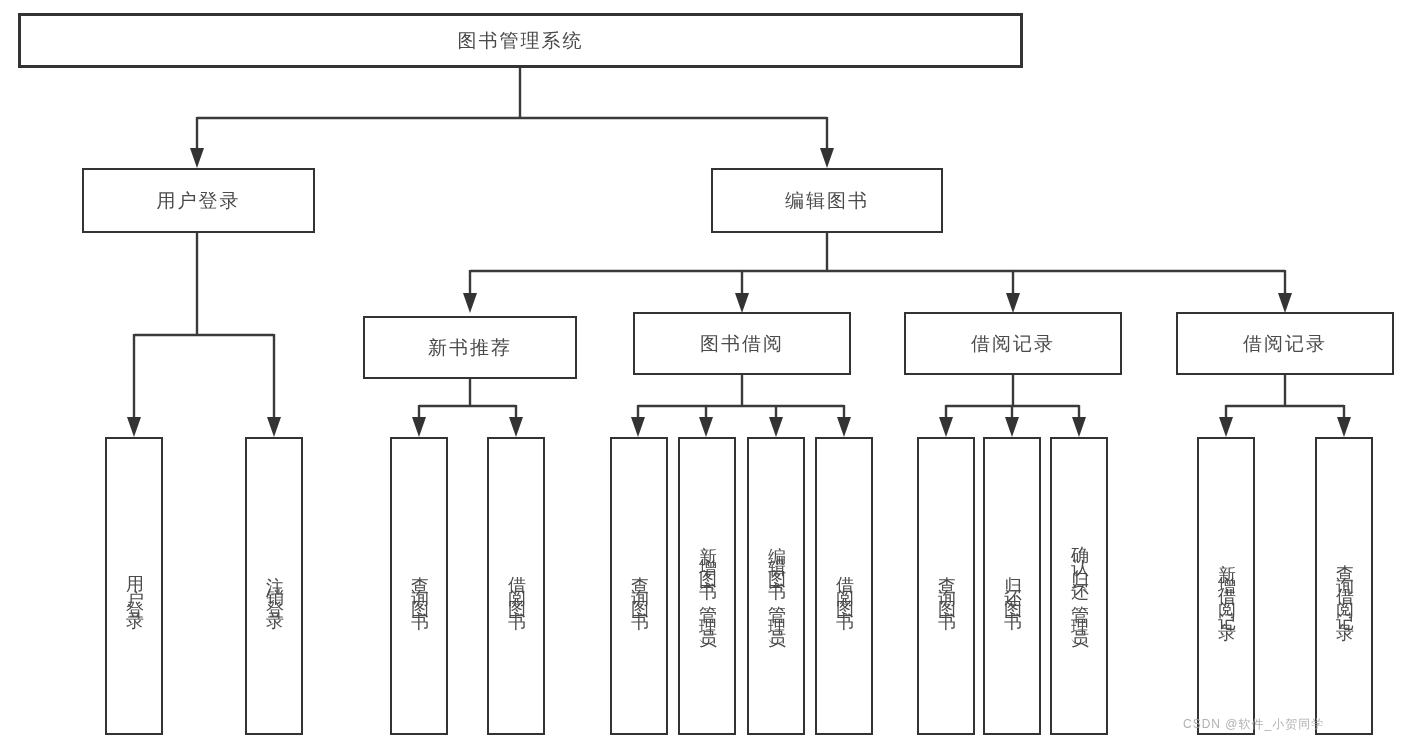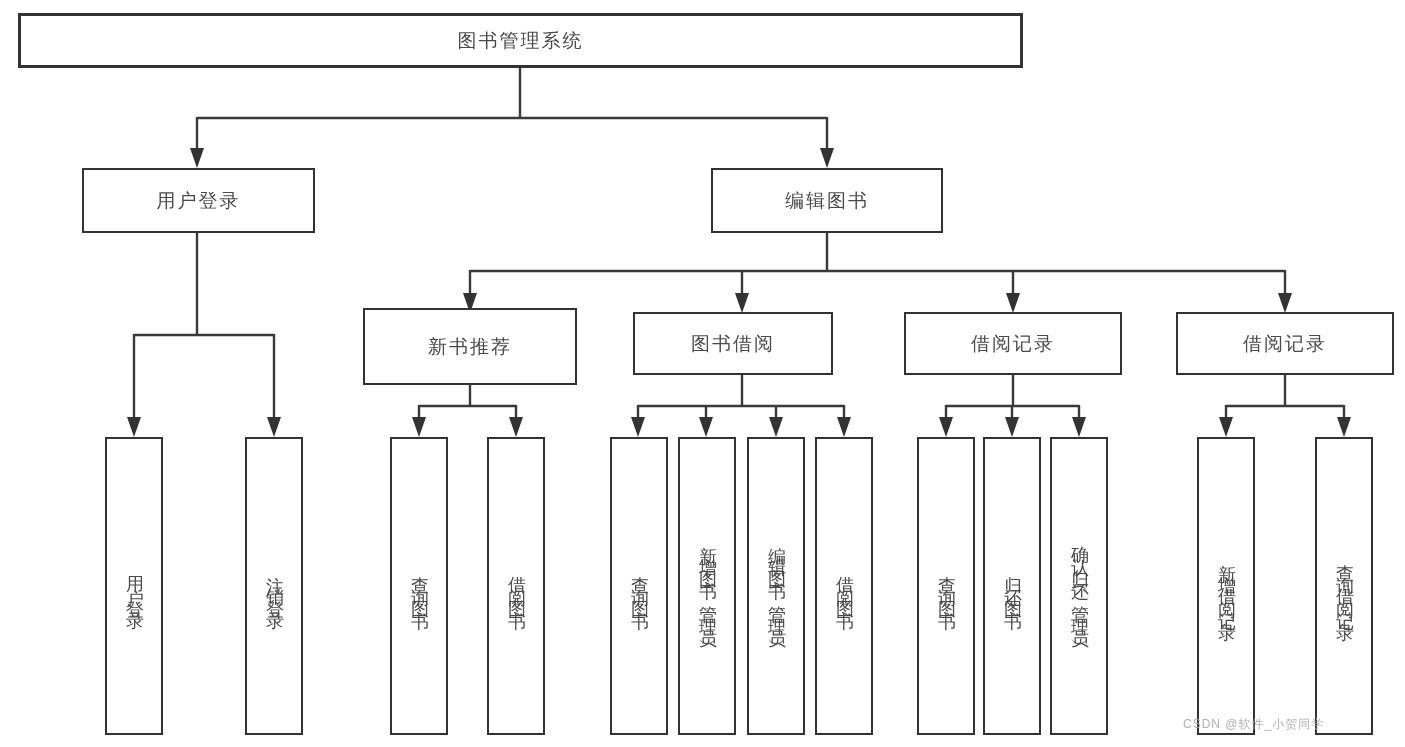--- a/index.html
+++ b/index.html
@@ -123,24 +123,24 @@
     <span>图书管理系统</span>
   </div>
 
   <div class="hbox" style="left:82px;top:168px;width:233px;height:65px;">
     <span>用户登录</span>
   </div>
   <div class="hbox" style="left:711px;top:168px;width:232px;height:65px;">
     <span>编辑图书</span>
   </div>
 
-  <div class="hbox" style="left:363px;top:308px;width:214px;height:77px;">
+  <div class="hbox" style="left:363px;top:316px;width:214px;height:63px;">
     <span>新书推荐</span>
   </div>
-  <div class="hbox" style="left:633px;top:312px;width:200px;height:63px;">
+  <div class="hbox" style="left:633px;top:312px;width:218px;height:63px;">
     <span>图书借阅</span>
   </div>
   <div class="hbox" style="left:904px;top:312px;width:218px;height:63px;">
     <span>借阅记录</span>
   </div>
   <div class="hbox" style="left:1176px;top:312px;width:218px;height:63px;">
     <span>借阅记录</span>
   </div>
 
   <div class="vbox" style="left:105px;top:437px;width:58px;height:298px;">

